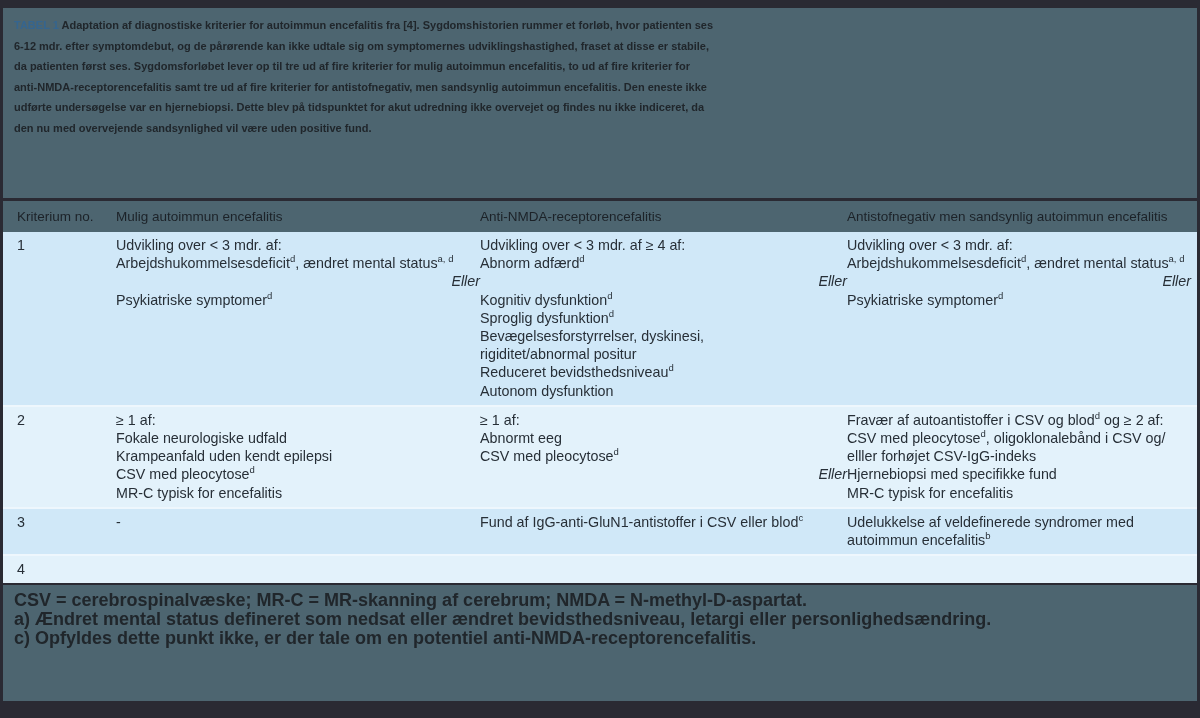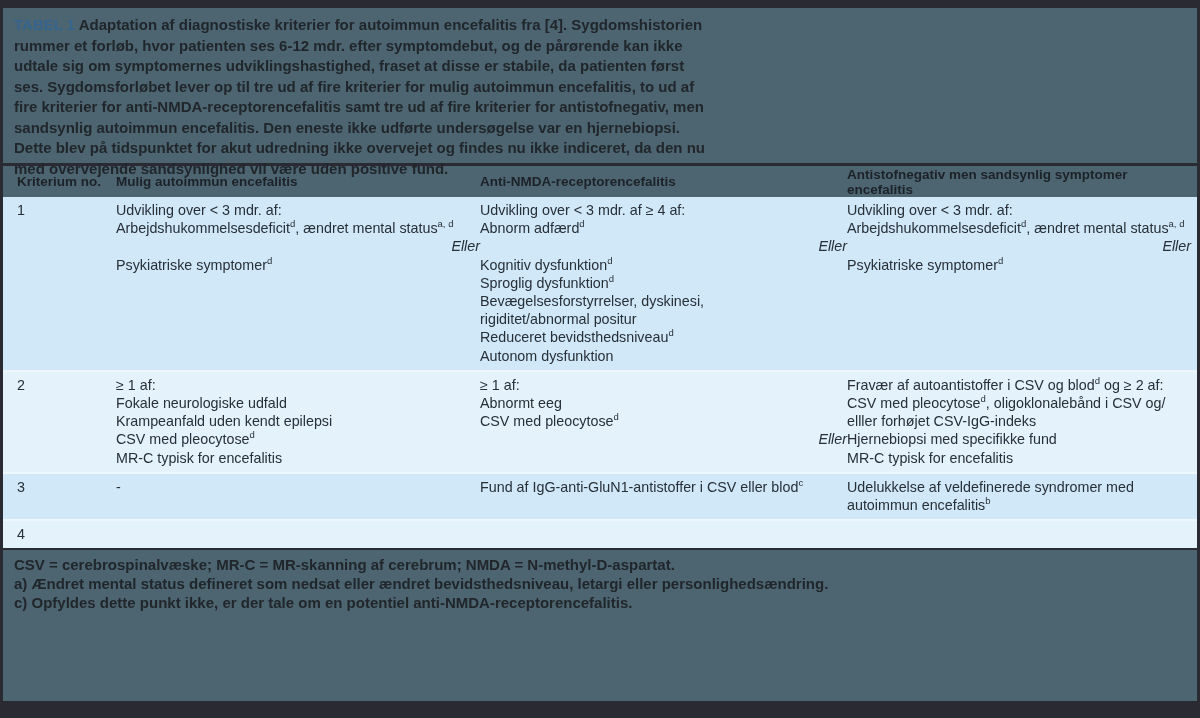--- a/index.html
+++ b/index.html
@@ -22,76 +22,76 @@
   }
   .paper{
     position:absolute;left:3px;right:3px;top:8px;bottom:17px;
     background:var(--slate);
     overflow:hidden;
   }
   
   .caption{
     padding:7px 0 0 11px;
     width:712px;
-    height:155px;
-    font-size:15px;line-height:20.5px;font-weight:bold;
+    height:190px;
+    font-size:11px;line-height:20.5px;font-weight:bold;
     color:var(--text-dark);
   }
   .caption .tag{color:var(--accent-blue);}
   .rule{height:3px;background:var(--frame-dark);}
   .rule.thin{height:2px;}
   
   .thead{
     display:grid;
     grid-template-columns:99px 364px 367px 1fr;
     padding-left:14px;
     align-items:center;
     height:31px;
-    font-size:13.5px;font-weight:bold;color:#1c2228;
+    font-size:13.5px;font-weight:normal;color:#1c2228;
     background:var(--slate);
   }
   
   .tbody{background:var(--row-blue);}
   .trow{
     display:grid;
     grid-template-columns:99px 364px 367px 1fr;
     padding:4px 6px 5px 14px;
     background:var(--row-blue);
     font-size:14.3px;line-height:18.2px;color:var(--text-body);
   }
   .trow + .trow{border-top:2px solid var(--row-sep);}
   .trow.alt{background:var(--row-blue-light);}
   .cell .line{white-space:normal;}
   .cell .line.italic{font-style:italic;text-align:right;}
   sup{font-size:9.5px;line-height:0;vertical-align:super;}
   
   .footnotes{
     padding:6px 0 0 11px;
-    font-size:15px;line-height:18.6px;font-weight:bold;
+    font-size:18px;line-height:18.6px;font-weight:bold;
     color:var(--text-dark);
     background:var(--slate);
   }
 </style>
 </head>
 <body>
 
 <div class="paper">
 
   <div class="caption">
     <span class="tag">TABEL 1 </span>
     <span>Adaptation af diagnostiske kriterier for autoimmun encefalitis fra [4]. Sygdomshistorien rummer et forløb, hvor patienten ses 6-12 mdr. efter symptomdebut, og de pårørende kan ikke udtale sig om symptomernes udviklingshastighed, fraset at disse er stabile, da patienten først ses. Sygdomsforløbet lever op til tre ud af fire kriterier for mulig autoimmun encefalitis, to ud af fire kriterier for anti-NMDA-receptorencefalitis samt tre ud af fire kriterier for antistofnegativ, men sandsynlig autoimmun encefalitis. Den eneste ikke udførte undersøgelse var en hjernebiopsi. Dette blev på tidspunktet for akut udredning ikke overvejet og findes nu ikke indiceret, da den nu med overvejende sandsynlighed vil være uden positive fund.</span>
   </div>
 
   <div class="rule"></div>
 
   <div class="thead">
     <div class="hcell">Kriterium no.</div>
     <div class="hcell">Mulig autoimmun encefalitis</div>
     <div class="hcell">Anti-NMDA-receptorencefalitis</div>
-    <div class="hcell">Antistofnegativ men sandsynlig symptomer encefalitis</div>
+    <div class="hcell">Antistofnegativ men sandsynlig autoimmun encefalitis</div>
   </div>
 
   <div class="tbody" id="table-body">
       <div class="trow">
         <div class="cell">1</div>
         <div class="cell">
           <div class="line">Udvikling over &lt; 3 mdr. af:</div>
           <div class="line">Arbejdshukommelsesdeficit<sup>d</sup>, ændret mental status<sup>a, d</sup></div>
           <div class="line italic">Eller</div>
           <div class="line">Psykiatriske symptomer<sup>d</sup></div>

